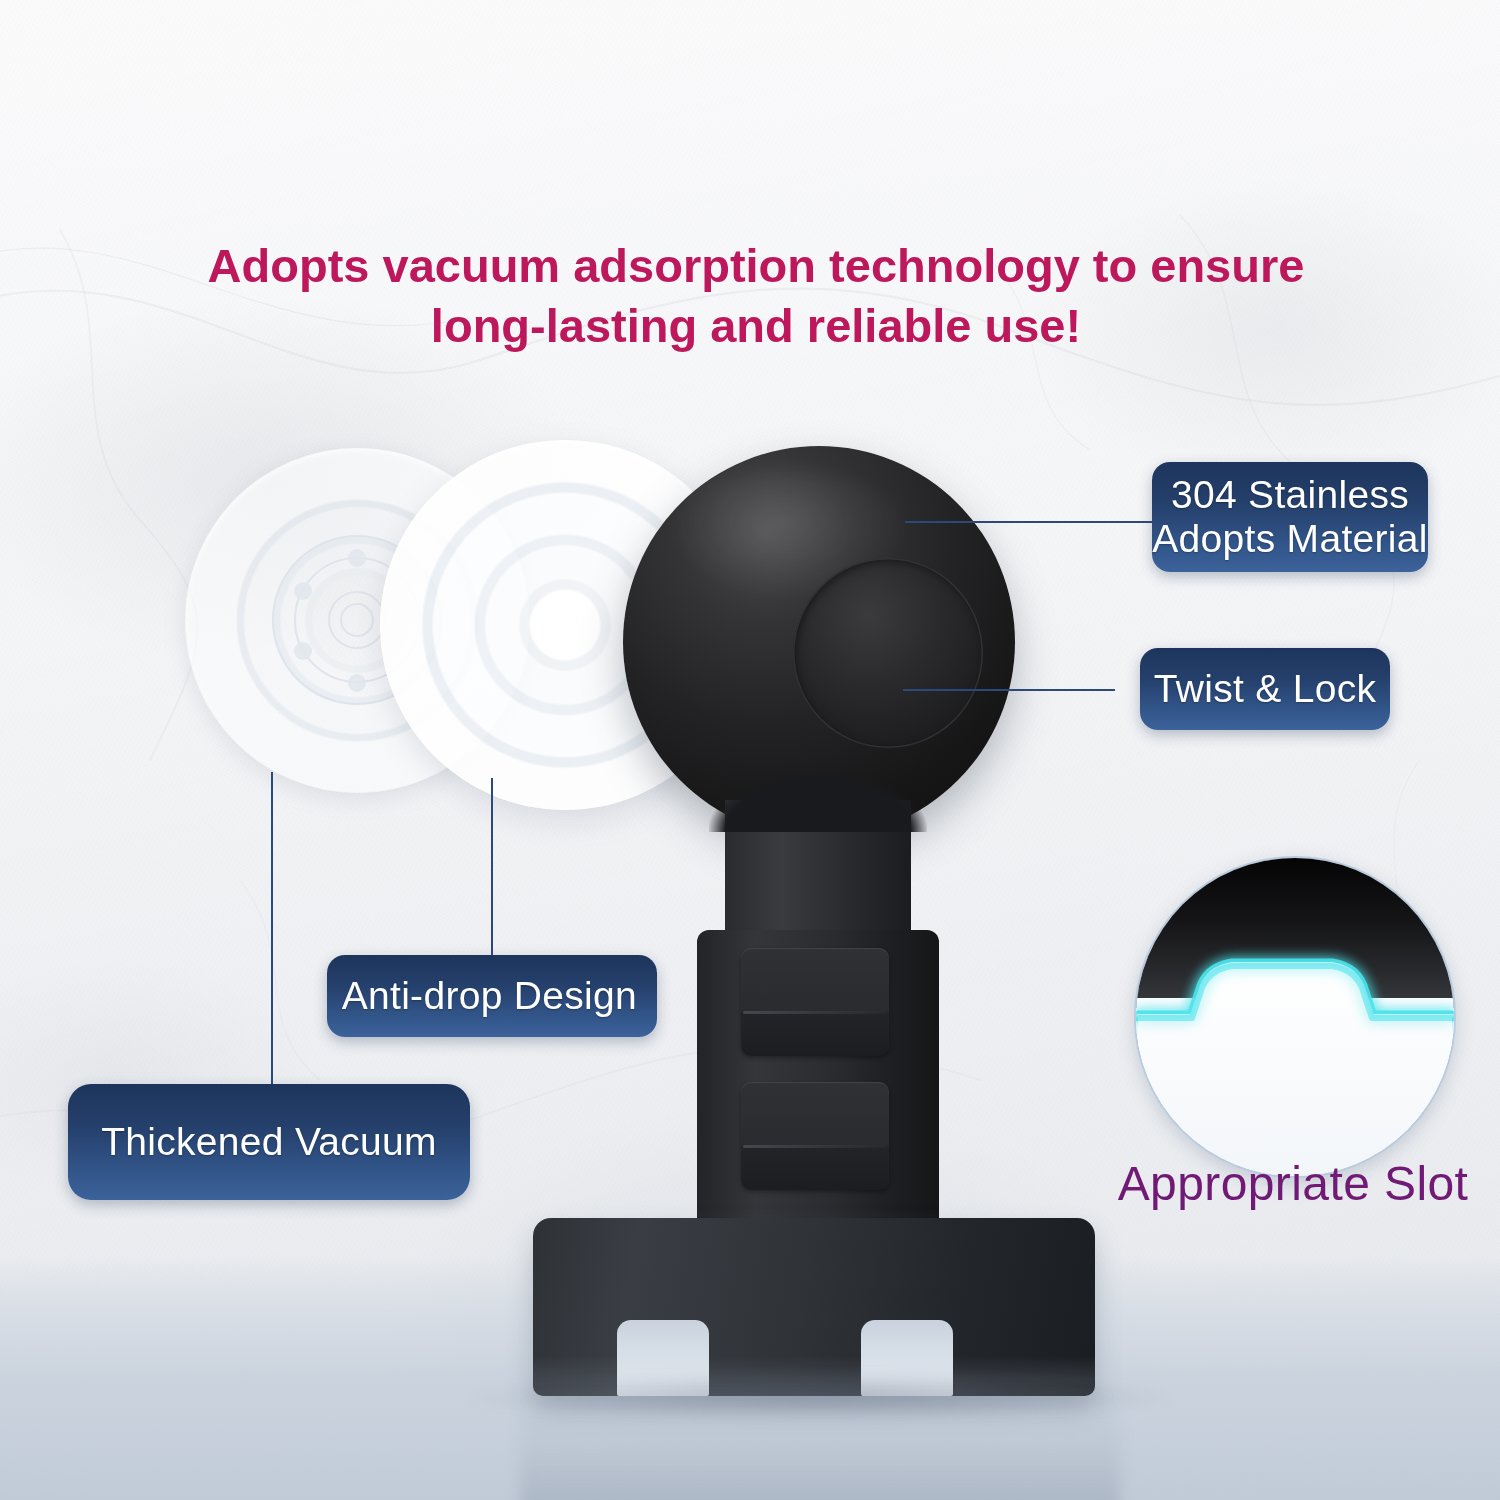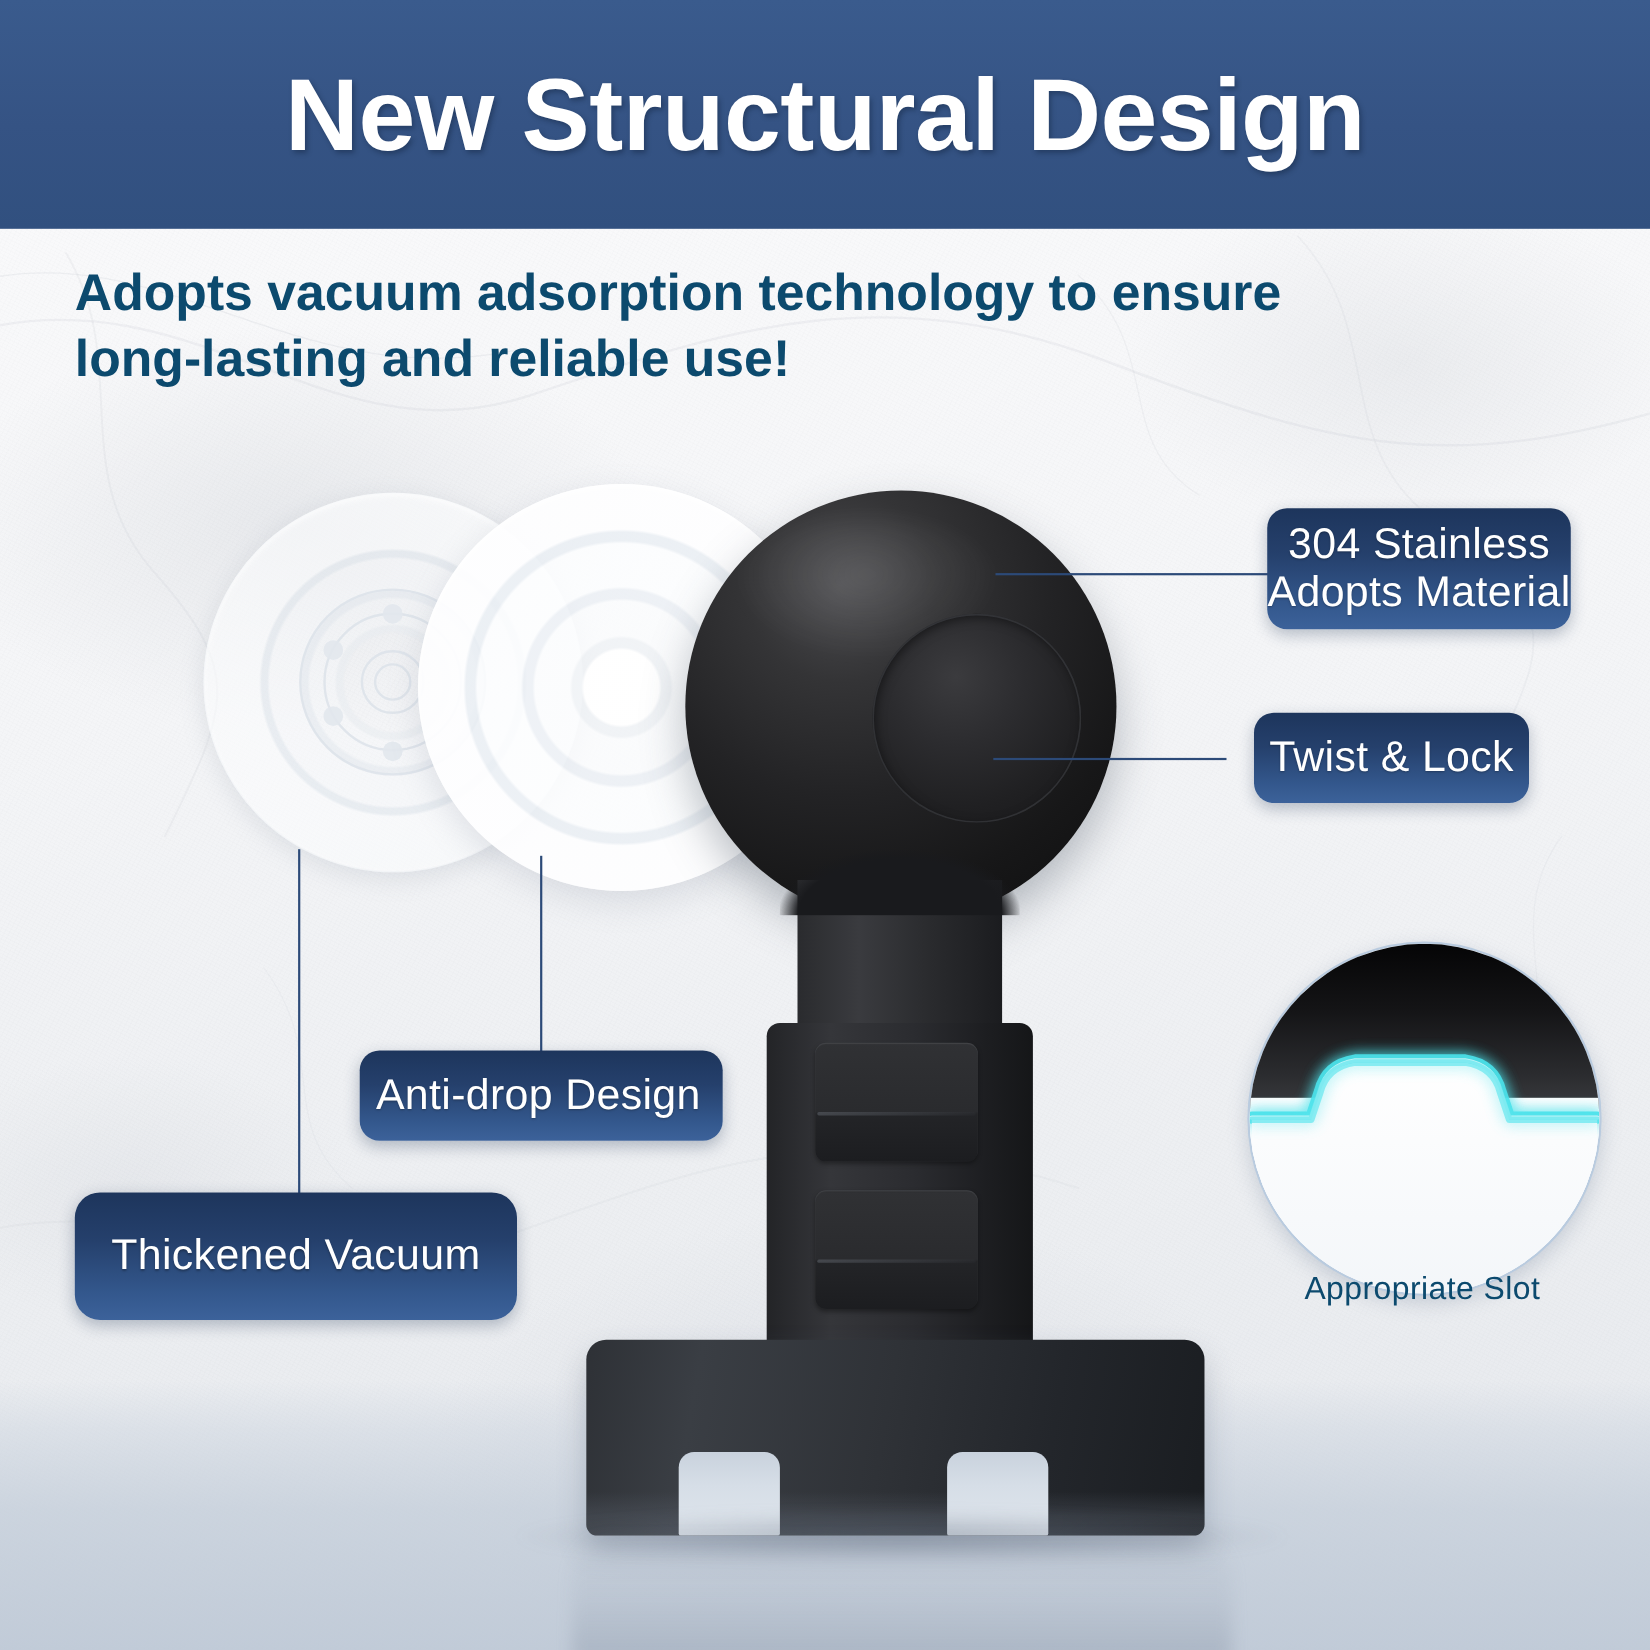--- a/index.html
+++ b/index.html
@@ -65,24 +65,25 @@
     font-weight: 700;
     letter-spacing: -0.5px;
     line-height: 1;
     text-shadow: 2px 3px 5px rgba(10,22,44,0.35);
     white-space: nowrap;
   }
 
   
   .subtitle {
     position: absolute;
-    left: 68px;
+    left: 86px;
     top: 236px;
     width: 1340px;
-    color: #0c4a6e;
+    text-align: center;
+    color: #be185d;
     font-size: 47px;
     font-weight: 700;
     line-height: 1.28;
   }
   .subtitle .ln { display: block; }
 
   
   .product { position: absolute; inset: 0; }
 
   
@@ -288,22 +289,22 @@
     background: linear-gradient(180deg, #fdfdfe 0%, #f6f8fa 60%, #eef1f5 100%);
   }
   .slot-glow { position: absolute; inset: 0; }
 
   
   .slot-caption {
     position: absolute;
     left: 1104px; top: 1156px;
     width: 378px;
     text-align: center;
-    color: #0c4a6e;
-    font-size: 29px;
+    color: #701a75;
+    font-size: 48px;
     font-weight: 400;
     letter-spacing: 0.4px;
   }
 </style>
 </head>
 <body>
 
 <div id="page">
 
   <div class="bg-marble"></div>
@@ -315,23 +316,20 @@
       <path d="M1180 215 C 1260 300, 1210 400, 1300 470 S 1420 560, 1370 660" stroke-width="1.6" opacity="0.24"></path>
       <path d="M-20 1120 C 160 1080, 300 1180, 470 1120 S 760 1010, 980 1080" stroke-width="1.9" opacity="0.22"></path>
       <path d="M980 250 C 1060 320, 1010 400, 1090 450" stroke-width="1.2" opacity="0.26"></path>
       <path d="M240 880 C 300 960, 250 1020, 320 1080" stroke-width="1.1" opacity="0.20"></path>
       <path d="M1420 760 C 1360 840, 1430 920, 1380 1000" stroke-width="1.2" opacity="0.20"></path>
     </g>
   </svg>
   <div class="bg-grain"></div>
   <div class="bg-surface"></div>
 
-  <div class="banner">
-    <div class="banner-title">New Structural Design</div>
-  </div>
 
   <div class="subtitle">
     <span class="ln">Adopts vacuum adsorption technology to ensure</span>
     <span class="ln">long-lasting and reliable use!</span>
   </div>
 
   <div class="product">
 
     <div class="cup cup-back"></div>
     <svg class="cup-back-nubs" viewBox="0 0 345 345">

